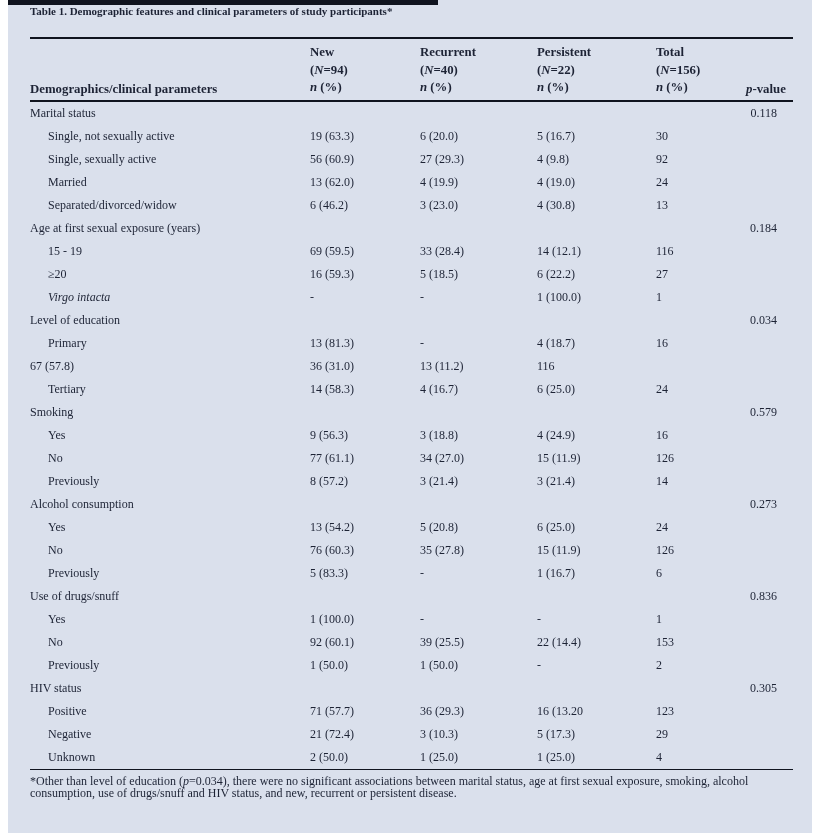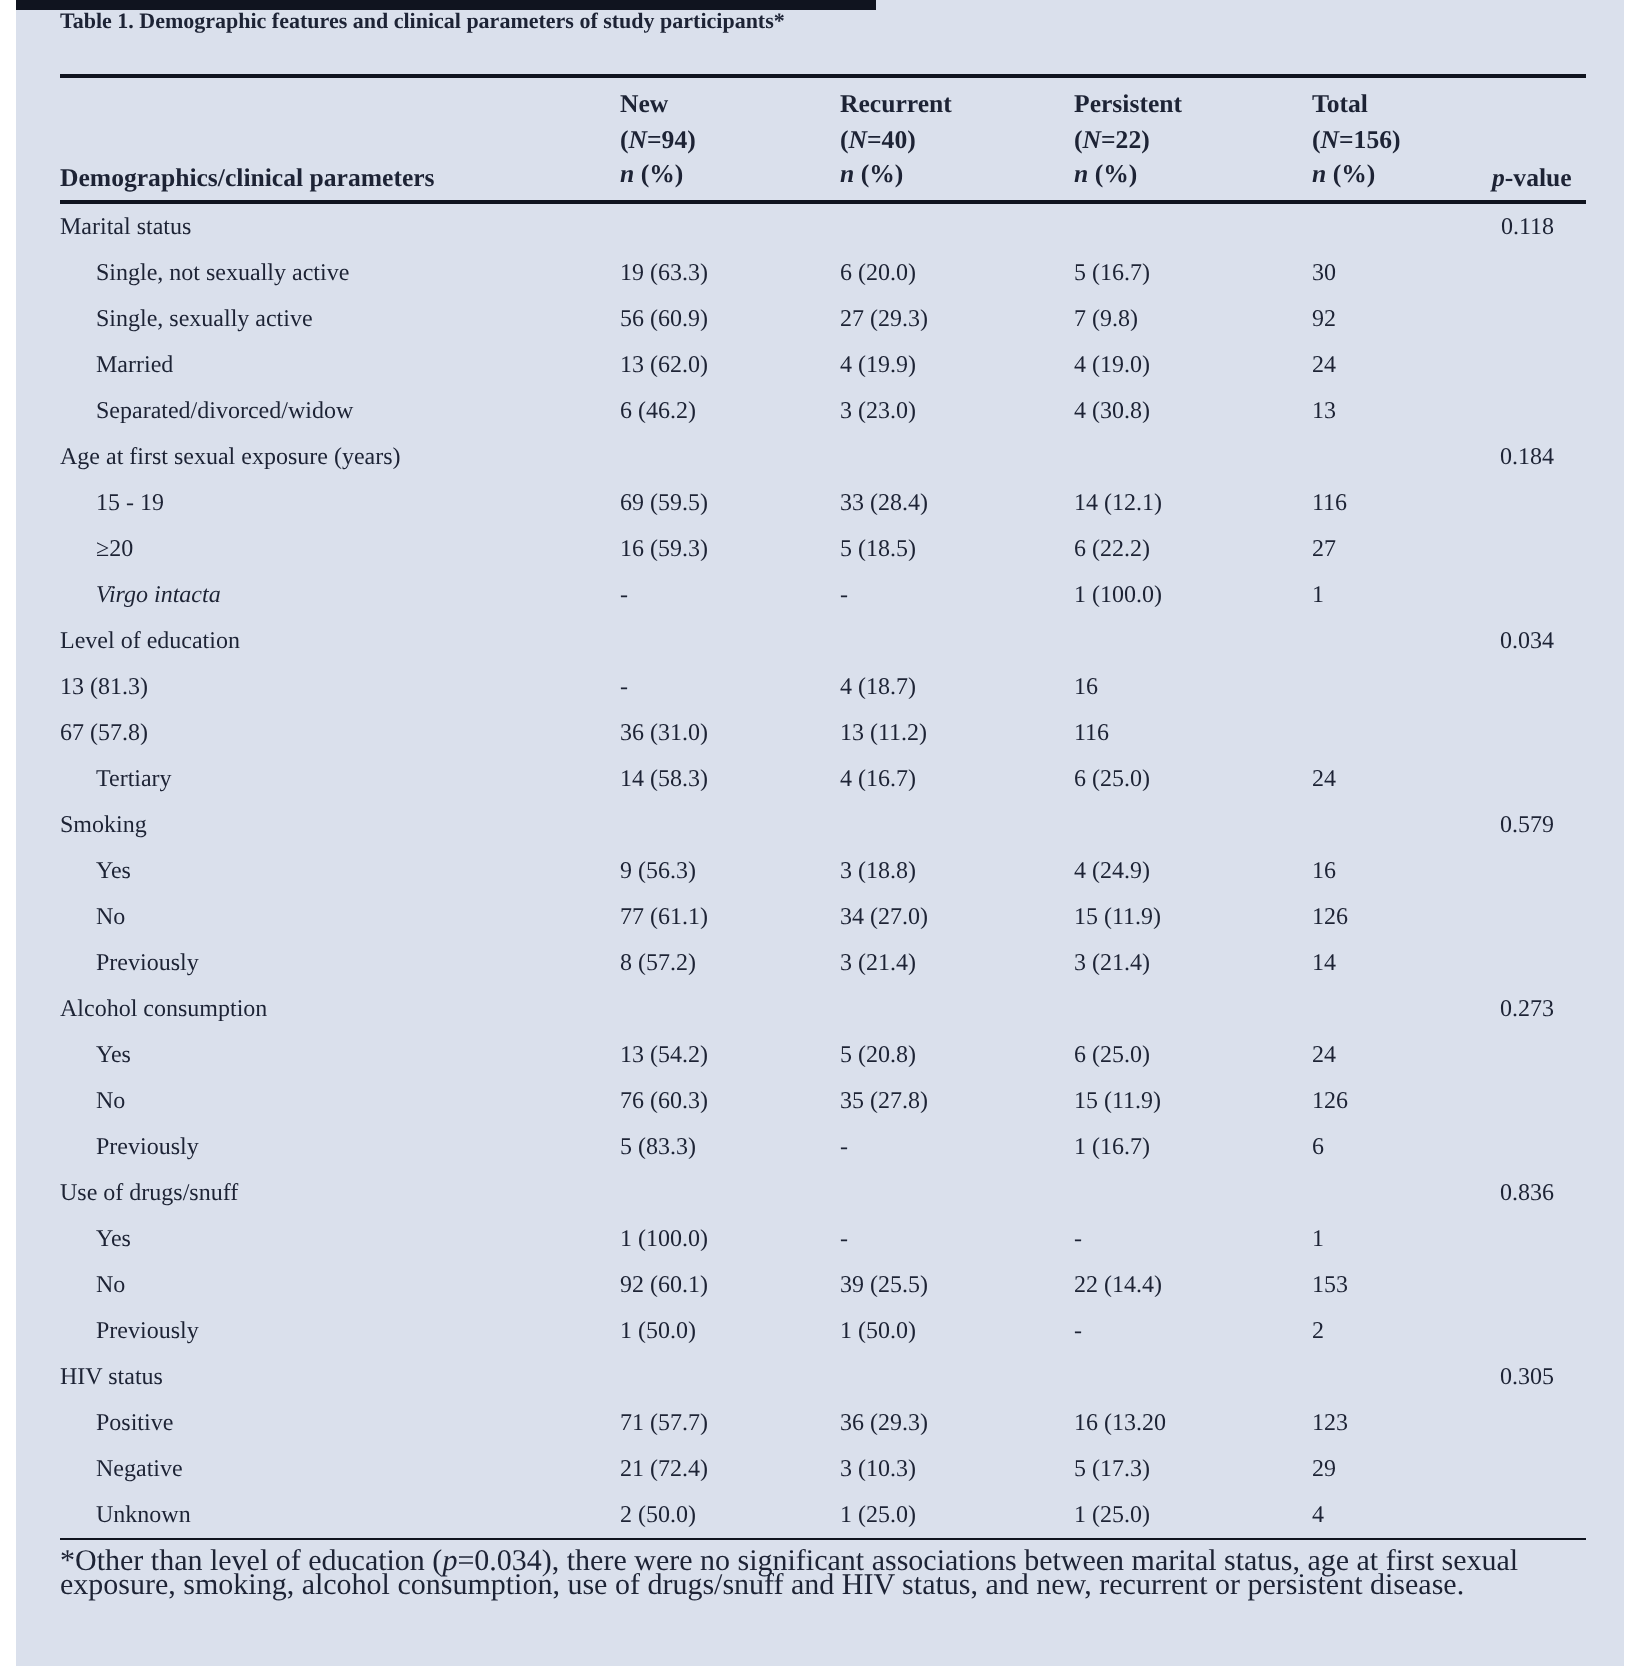--- a/index.html
+++ b/index.html
@@ -42,21 +42,21 @@
     font-weight:700;font-size:12.8px;
   }
   .ghead div{line-height:17.5px;}
   .pcell{text-align:right;padding-right:16px;}
   .row{height:23px;align-items:center;font-size:12px;}
   .cell{white-space:nowrap;overflow:visible;}
   .item-label{padding-left:18px;}
   .italic{font-style:italic;}
   .footnote{
     margin-top:5px;
-    font-size:15px;line-height:12px;
+    font-size:12px;line-height:12px;
     width:100%;
   }
 </style>
 </head>
 <body>
 
 <div class="panel">
   <div class="topbar"></div>
   <div class="inner">
 
@@ -109,21 +109,21 @@
           <div class="cell val">19 (63.3)</div>
           <div class="cell val">6 (20.0)</div>
           <div class="cell val">5 (16.7)</div>
           <div class="cell val">30</div>
           <div class="cell pcell"></div>
         </div>
         <div class="row item-row">
           <div class="cell param item-label">Single, sexually active</div>
           <div class="cell val">56 (60.9)</div>
           <div class="cell val">27 (29.3)</div>
-          <div class="cell val">7 (9.8)</div>
+          <div class="cell val">4 (9.8)</div>
           <div class="cell val">92</div>
           <div class="cell pcell"></div>
         </div>
         <div class="row item-row">
           <div class="cell param item-label">Married</div>
           <div class="cell val">13 (62.0)</div>
           <div class="cell val">4 (19.9)</div>
           <div class="cell val">4 (19.0)</div>
           <div class="cell val">24</div>
           <div class="cell pcell"></div>
@@ -170,20 +170,21 @@
         </div>
         <div class="row section-row">
           <div class="cell param section-label">Level of education</div>
           <div class="cell val"></div>
           <div class="cell val"></div>
           <div class="cell val"></div>
           <div class="cell val"></div>
           <div class="cell pcell">0.034</div>
         </div>
         <div class="row item-row">
+          <div class="cell param item-label">Primary</div>
           <div class="cell val">13 (81.3)</div>
           <div class="cell val">-</div>
           <div class="cell val">4 (18.7)</div>
           <div class="cell val">16</div>
           <div class="cell pcell"></div>
         </div>
         <div class="row item-row">
           <div class="cell val">67 (57.8)</div>
           <div class="cell val">36 (31.0)</div>
           <div class="cell val">13 (11.2)</div>

